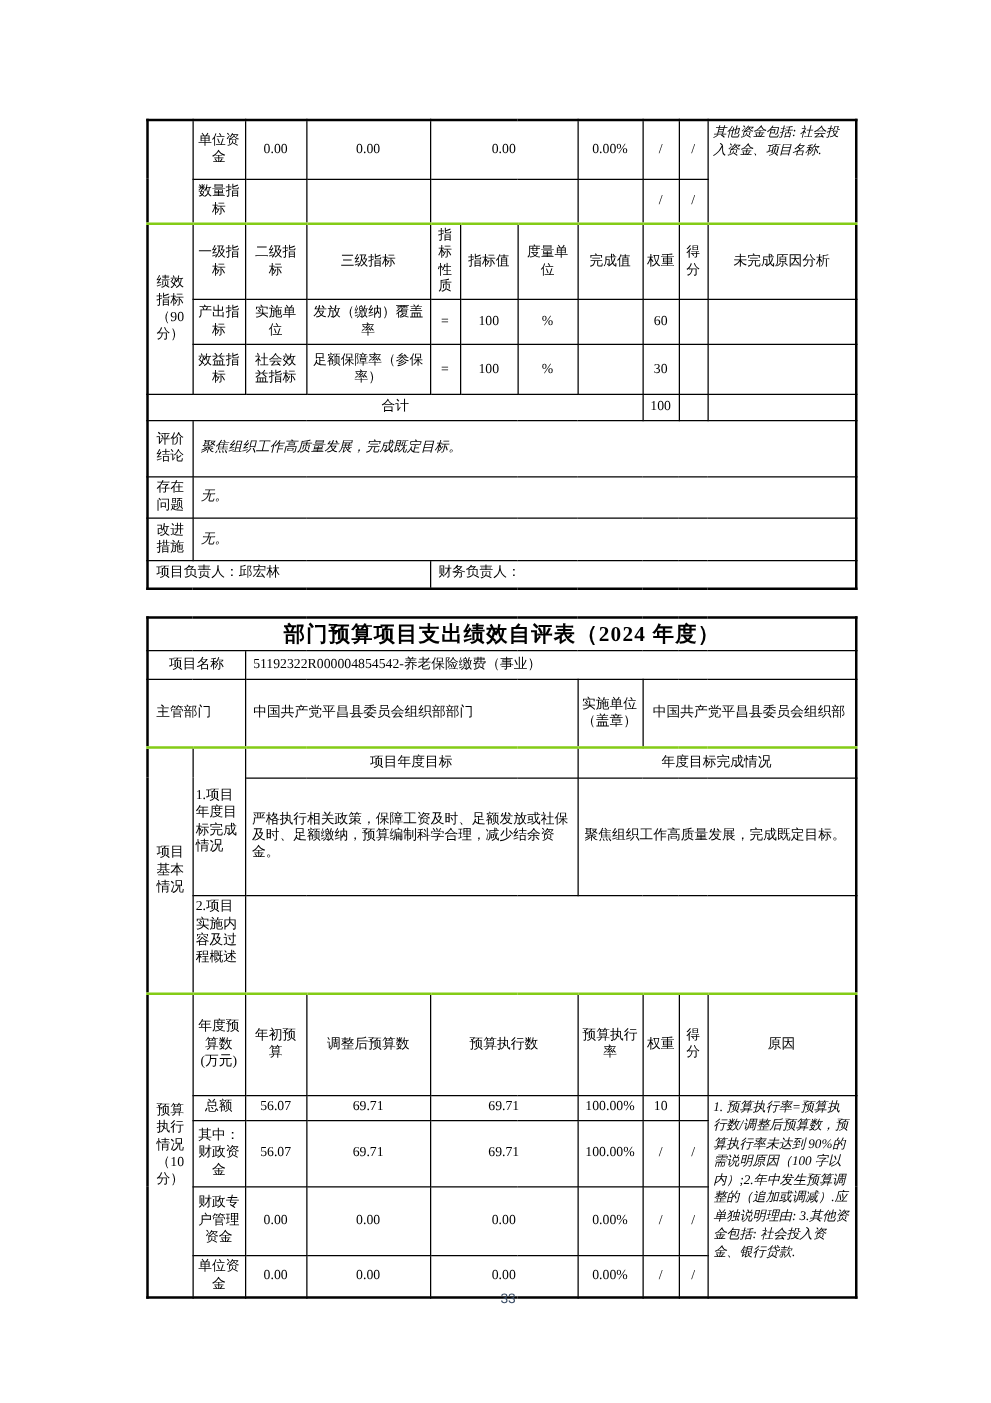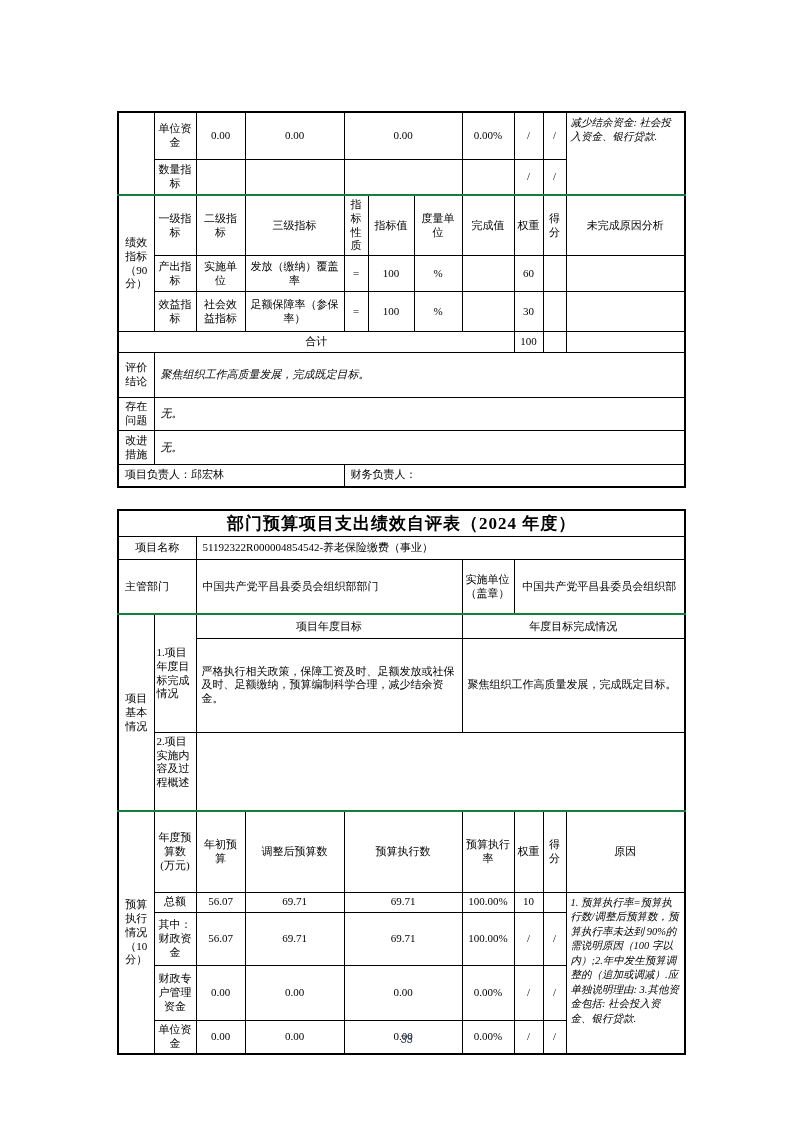--- a/index.html
+++ b/index.html
@@ -2,26 +2,26 @@
 <html><head>
 <meta charset="utf-8">
 <style>
   html,body{margin:0;padding:0;background:#ffffff;}
   body{
     width:793px;height:1122px;position:relative;
     font-family:"Liberation Serif", serif;
     color:#000;
     -webkit-font-smoothing:antialiased;
   }
-  .sheet{position:absolute;left:117px;top:95px;width:567px;margin-top:16px;}
+  .sheet{position:absolute;left:117px;top:95px;width:567px;}
   table{border-collapse:collapse;table-layout:fixed;width:567px;border:2px solid #000;}
   td{border:1px solid #000;padding:2px 3px;font-size:11px;line-height:1.25;
      text-align:center;vertical-align:middle;overflow:hidden;word-break:break-all;}
   .gap{height:21px;}
-  .thick-top td{border-top:2px solid #15803d;}
+  .thick-top td{border-top:2px solid #84cc16;}
   .left{text-align:left;}
   .top{vertical-align:top;}
   .it{font-style:italic;}
   .note{font-style:italic;text-align:left;vertical-align:top;font-size:10.5px;line-height:1.38;padding:3px 4px;}
   .title-cell{font-size:17px;font-weight:bold;letter-spacing:1px;border:1px solid #000;}
   .padL{padding-left:6px;}
   .footer{position:absolute;left:10px;top:1033px;width:793px;text-align:center;
           font-size:11px;font-family:"Liberation Sans", sans-serif;}
 </style>
 </head>
@@ -46,21 +46,21 @@
     <tbody>
         <tr style="height:47px">
       <td rowspan="2"></td>
       <td>单位资金</td>
       <td>0.00</td>
       <td>0.00</td>
       <td colspan="3">0.00</td>
       <td>0.00%</td>
       <td>/</td>
       <td>/</td>
-      <td rowspan="2" class="note">减少结余资金: 社会投入资金、银行贷款.</td>
+      <td rowspan="2" class="note">其他资金包括: 社会投入资金、项目名称.</td>
     </tr>
     <tr style="height:36px">
       <td>数量指标</td>
       <td></td>
       <td></td>
       <td colspan="3"></td>
       <td></td>
       <td>/</td>
       <td>/</td>
     </tr>

